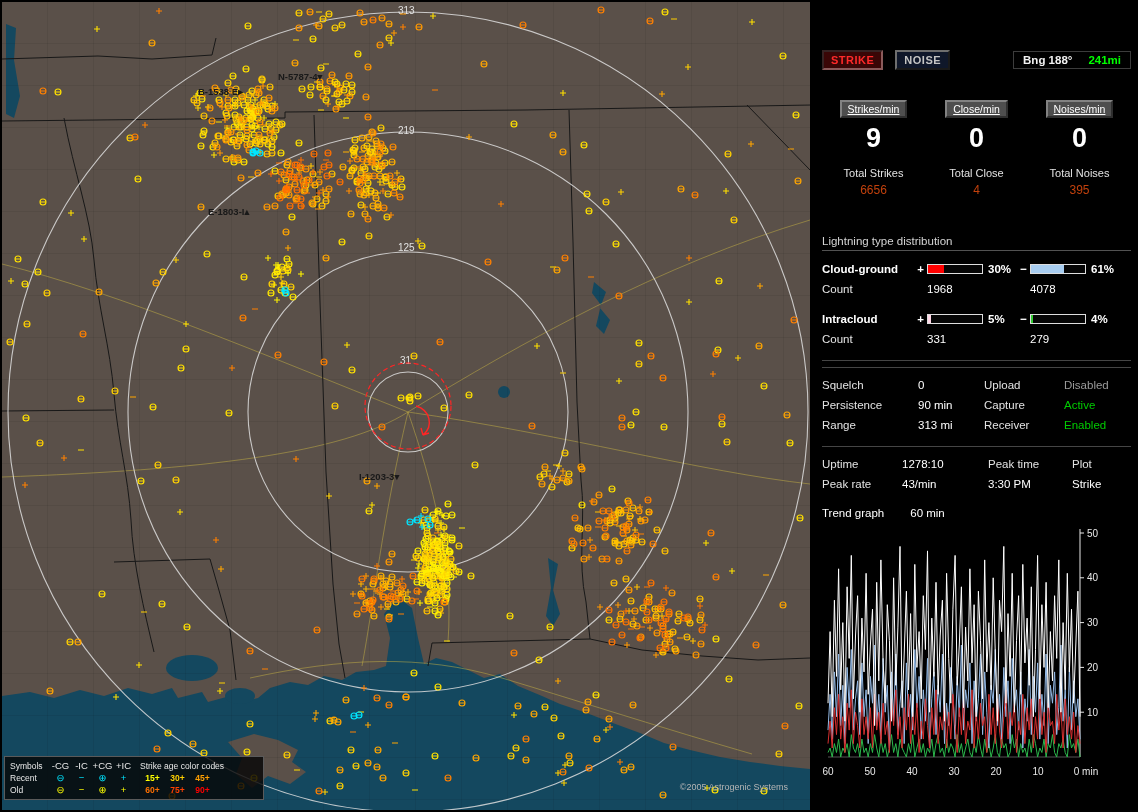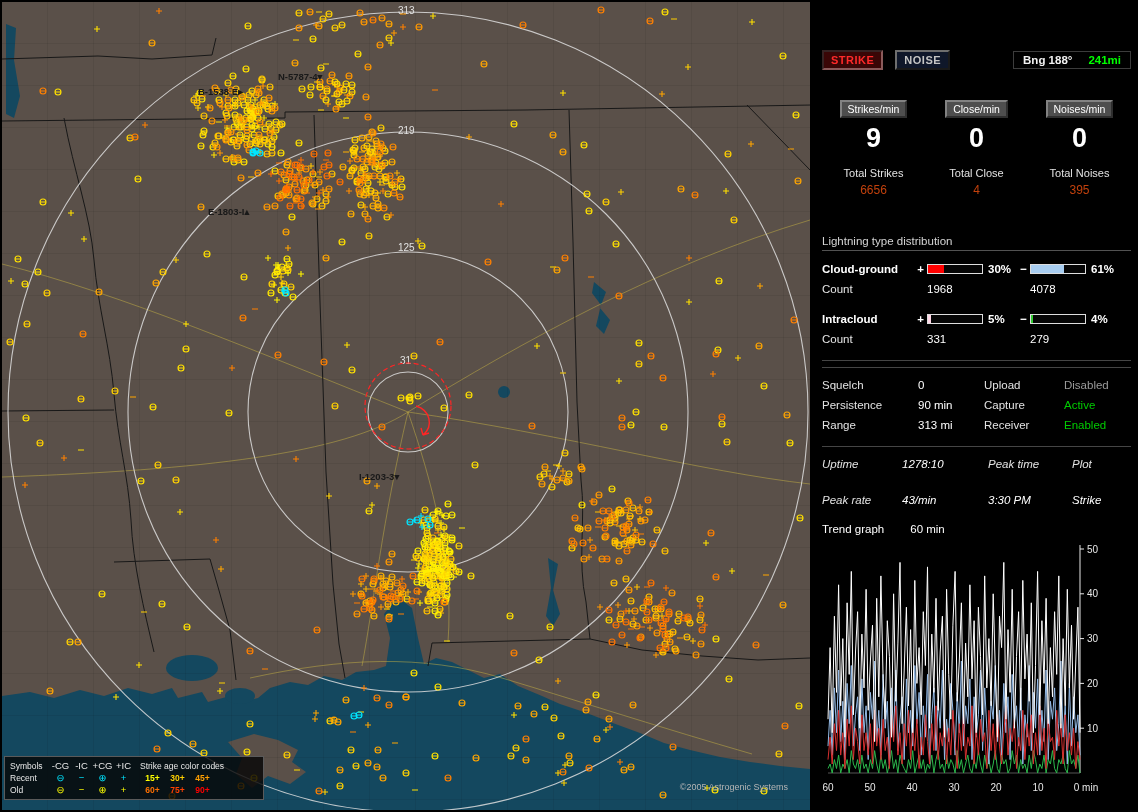--- a/index.html
+++ b/index.html
@@ -31,21 +31,21 @@
   .btn{font-family:inherit;font-size:11px;font-weight:bold;padding:2px 7px;cursor:pointer;letter-spacing:0.5px;}
   .btn.strike{background:#3a0606;color:#ff2a2a;border:2px inset #8a5a5a;}
   .btn.noise{background:#0f172a;color:#c4c4c4;border:2px outset #6e6e6e;}
   .bngbox{margin-left:auto;background:#000;border:1px solid #3c3c3c;display:flex;gap:16px;
           align-items:center;padding:2px 9px;font-size:11.5px;font-weight:bold;}
   .bng{color:#f2f2f2;}
   .bngmi{color:#00ff00;}
 
   .statgrid{display:grid;grid-template-columns:1fr 1fr 1fr;margin-top:30px;text-align:center;}
   .statbtn{display:inline-block;background:#4e4e4e;color:#fff;border:2px outset #828282;
-           font-size:10.5px;padding:1px 6px;cursor:pointer;}
+           font-size:10.5px;padding:1px 6px;cursor:pointer;text-decoration:underline;}
   .statnum{display:block;font-size:27px;font-weight:bold;margin-top:5px;color:#fff;}
   .totlabel{display:block;font-size:11px;color:#e2e2e2;margin-top:13px;}
   .totval{display:block;font-size:12px;color:#c2410c;margin-top:4px;}
 
   .sect-title{margin-top:38px;color:#d4d4d4;padding-bottom:3px;border-bottom:1px solid #525252;}
   .distrow{display:grid;grid-template-columns:92px 13px 56px 34px 13px 56px 1fr;
            align-items:center;margin-top:12px;}
   .distrow.ic{margin-top:18px;}
   .countrow{margin-top:8px;}
   .dlabel{font-weight:bold;color:#fff;}
@@ -56,21 +56,21 @@
   .dpct{padding-left:5px;font-weight:bold;}
   .dcount{font-weight:normal;color:#fff;}
   .c3{grid-column:3 / span 2;}
   .c6{grid-column:6 / span 2;}
 
   .sep{height:1px;background:#454545;margin-top:15px;}
   .sep.tight{margin-top:6px;}
   .datetime{color:#00ff00;font-size:15px;font-weight:bold;margin-top:8px;}
 
   .setgrid{display:grid;grid-template-columns:96px 66px 80px 1fr;row-gap:8px;margin-top:11px;}
-  .rungrid{display:grid;grid-template-columns:80px 86px 84px 1fr;row-gap:24px;margin-top:11px;font-style:italic;}
+  .rungrid{display:grid;grid-template-columns:80px 86px 84px 1fr;row-gap:8px;margin-top:11px;}
   .slab{color:#e2e2e2;}
   .sval{color:#fff;}
 
   .trendrow{display:flex;gap:26px;margin-top:17px;color:#fff;}
   #trend-svg{display:block;margin-top:6px;}
   .axlab{fill:#e8e8e8;font-size:10px;font-family:"Liberation Sans",sans-serif;}
 </style>
 </head>
 <body>
 

